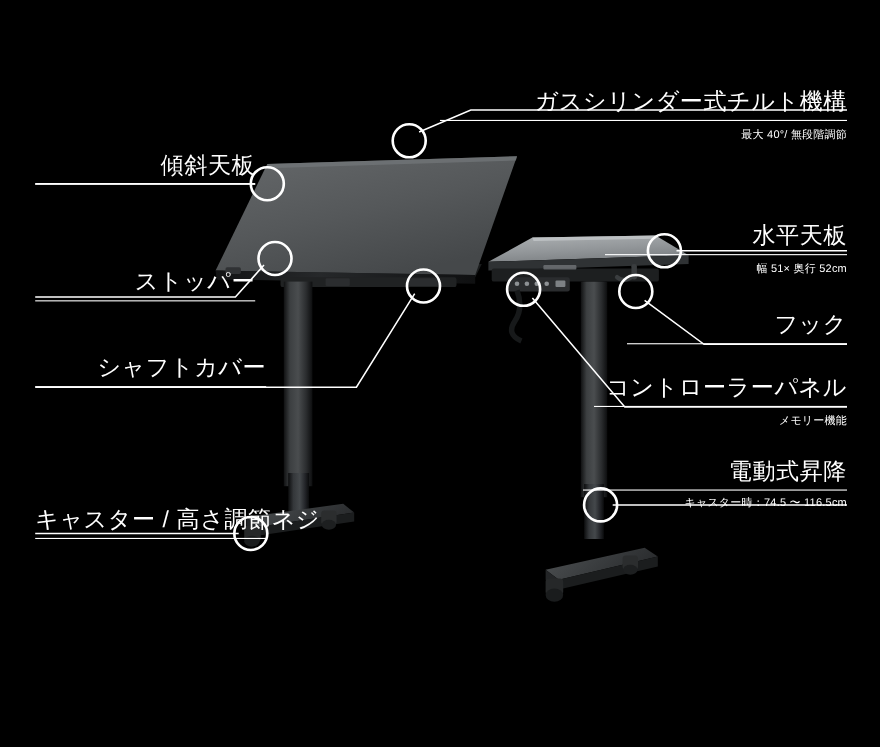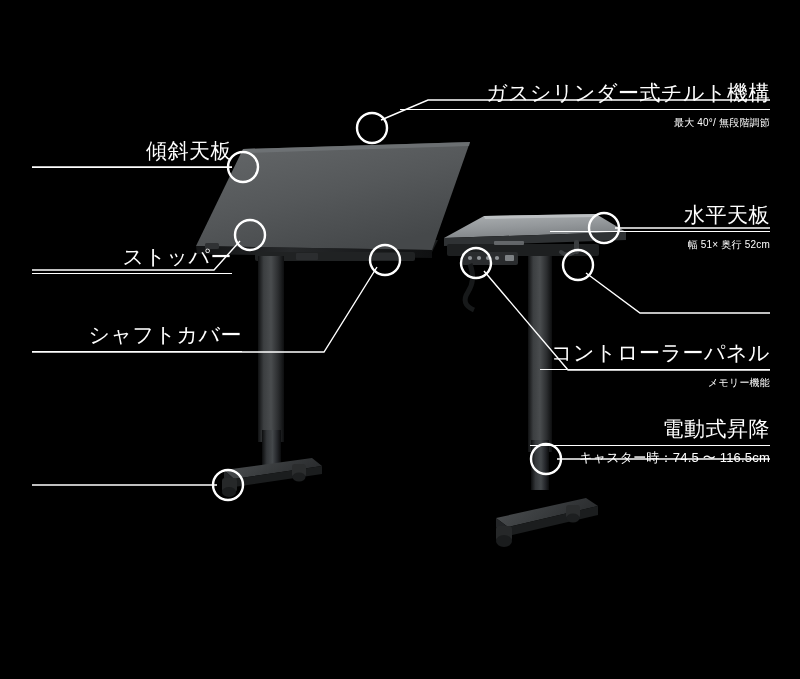--- a/index.html
+++ b/index.html
@@ -38,21 +38,21 @@
     height: 1px;
     background: #ffffff;
     margin: 3px 0 3px 0;
   }
   .label .sub {
     font-size: 10px;
     line-height: 19px;
     letter-spacing: 0.2px;
   }
   .label .sub.tight {
-    font-size: 13px;
+    font-size: 10px;
     line-height: 17.5px;
   }
   .label.align-left .title,
   .label.align-left .sub { text-align: right; }
   .label.align-right .title,
   .label.align-right .sub { text-align: right; }
 
   
   #lbl-tilt-top      { left: 32px;  top: 138px; width: 200px; }
   #lbl-stopper       { left: 32px;  top: 244px; width: 200px; }
@@ -224,33 +224,41 @@
   <div class="label align-left" id="lbl-stopper">
     <div class="title">ストッパー</div>
     <div class="rule"></div>
   </div>
 
   <div class="label align-left" id="lbl-shaft-cover">
     <div class="title">シャフトカバー</div>
     <div class="rule"></div>
   </div>
 
+  <div class="label align-left" id="lbl-caster">
+    <div class="title">キャスター / 高さ調節ネジ</div>
+    <div class="rule"></div>
+  </div>
 
   <div class="label align-right" id="lbl-gas-cylinder">
     <div class="title">ガスシリンダー式チルト機構</div>
     <div class="rule"></div>
     <div class="sub">最大 40°/ 無段階調節</div>
   </div>
 
   <div class="label align-right" id="lbl-flat-top">
     <div class="title">水平天板</div>
     <div class="rule"></div>
     <div class="sub">幅 51× 奥行 52cm</div>
   </div>
 
+  <div class="label align-right" id="lbl-hook">
+    <div class="title">フック</div>
+    <div class="rule"></div>
+  </div>
 
   <div class="label align-right" id="lbl-controller">
     <div class="title">コントローラーパネル</div>
     <div class="rule"></div>
     <div class="sub">メモリー機能</div>
   </div>
 
   <div class="label align-right" id="lbl-lift">
     <div class="title">電動式昇降</div>
     <div class="rule"></div>

